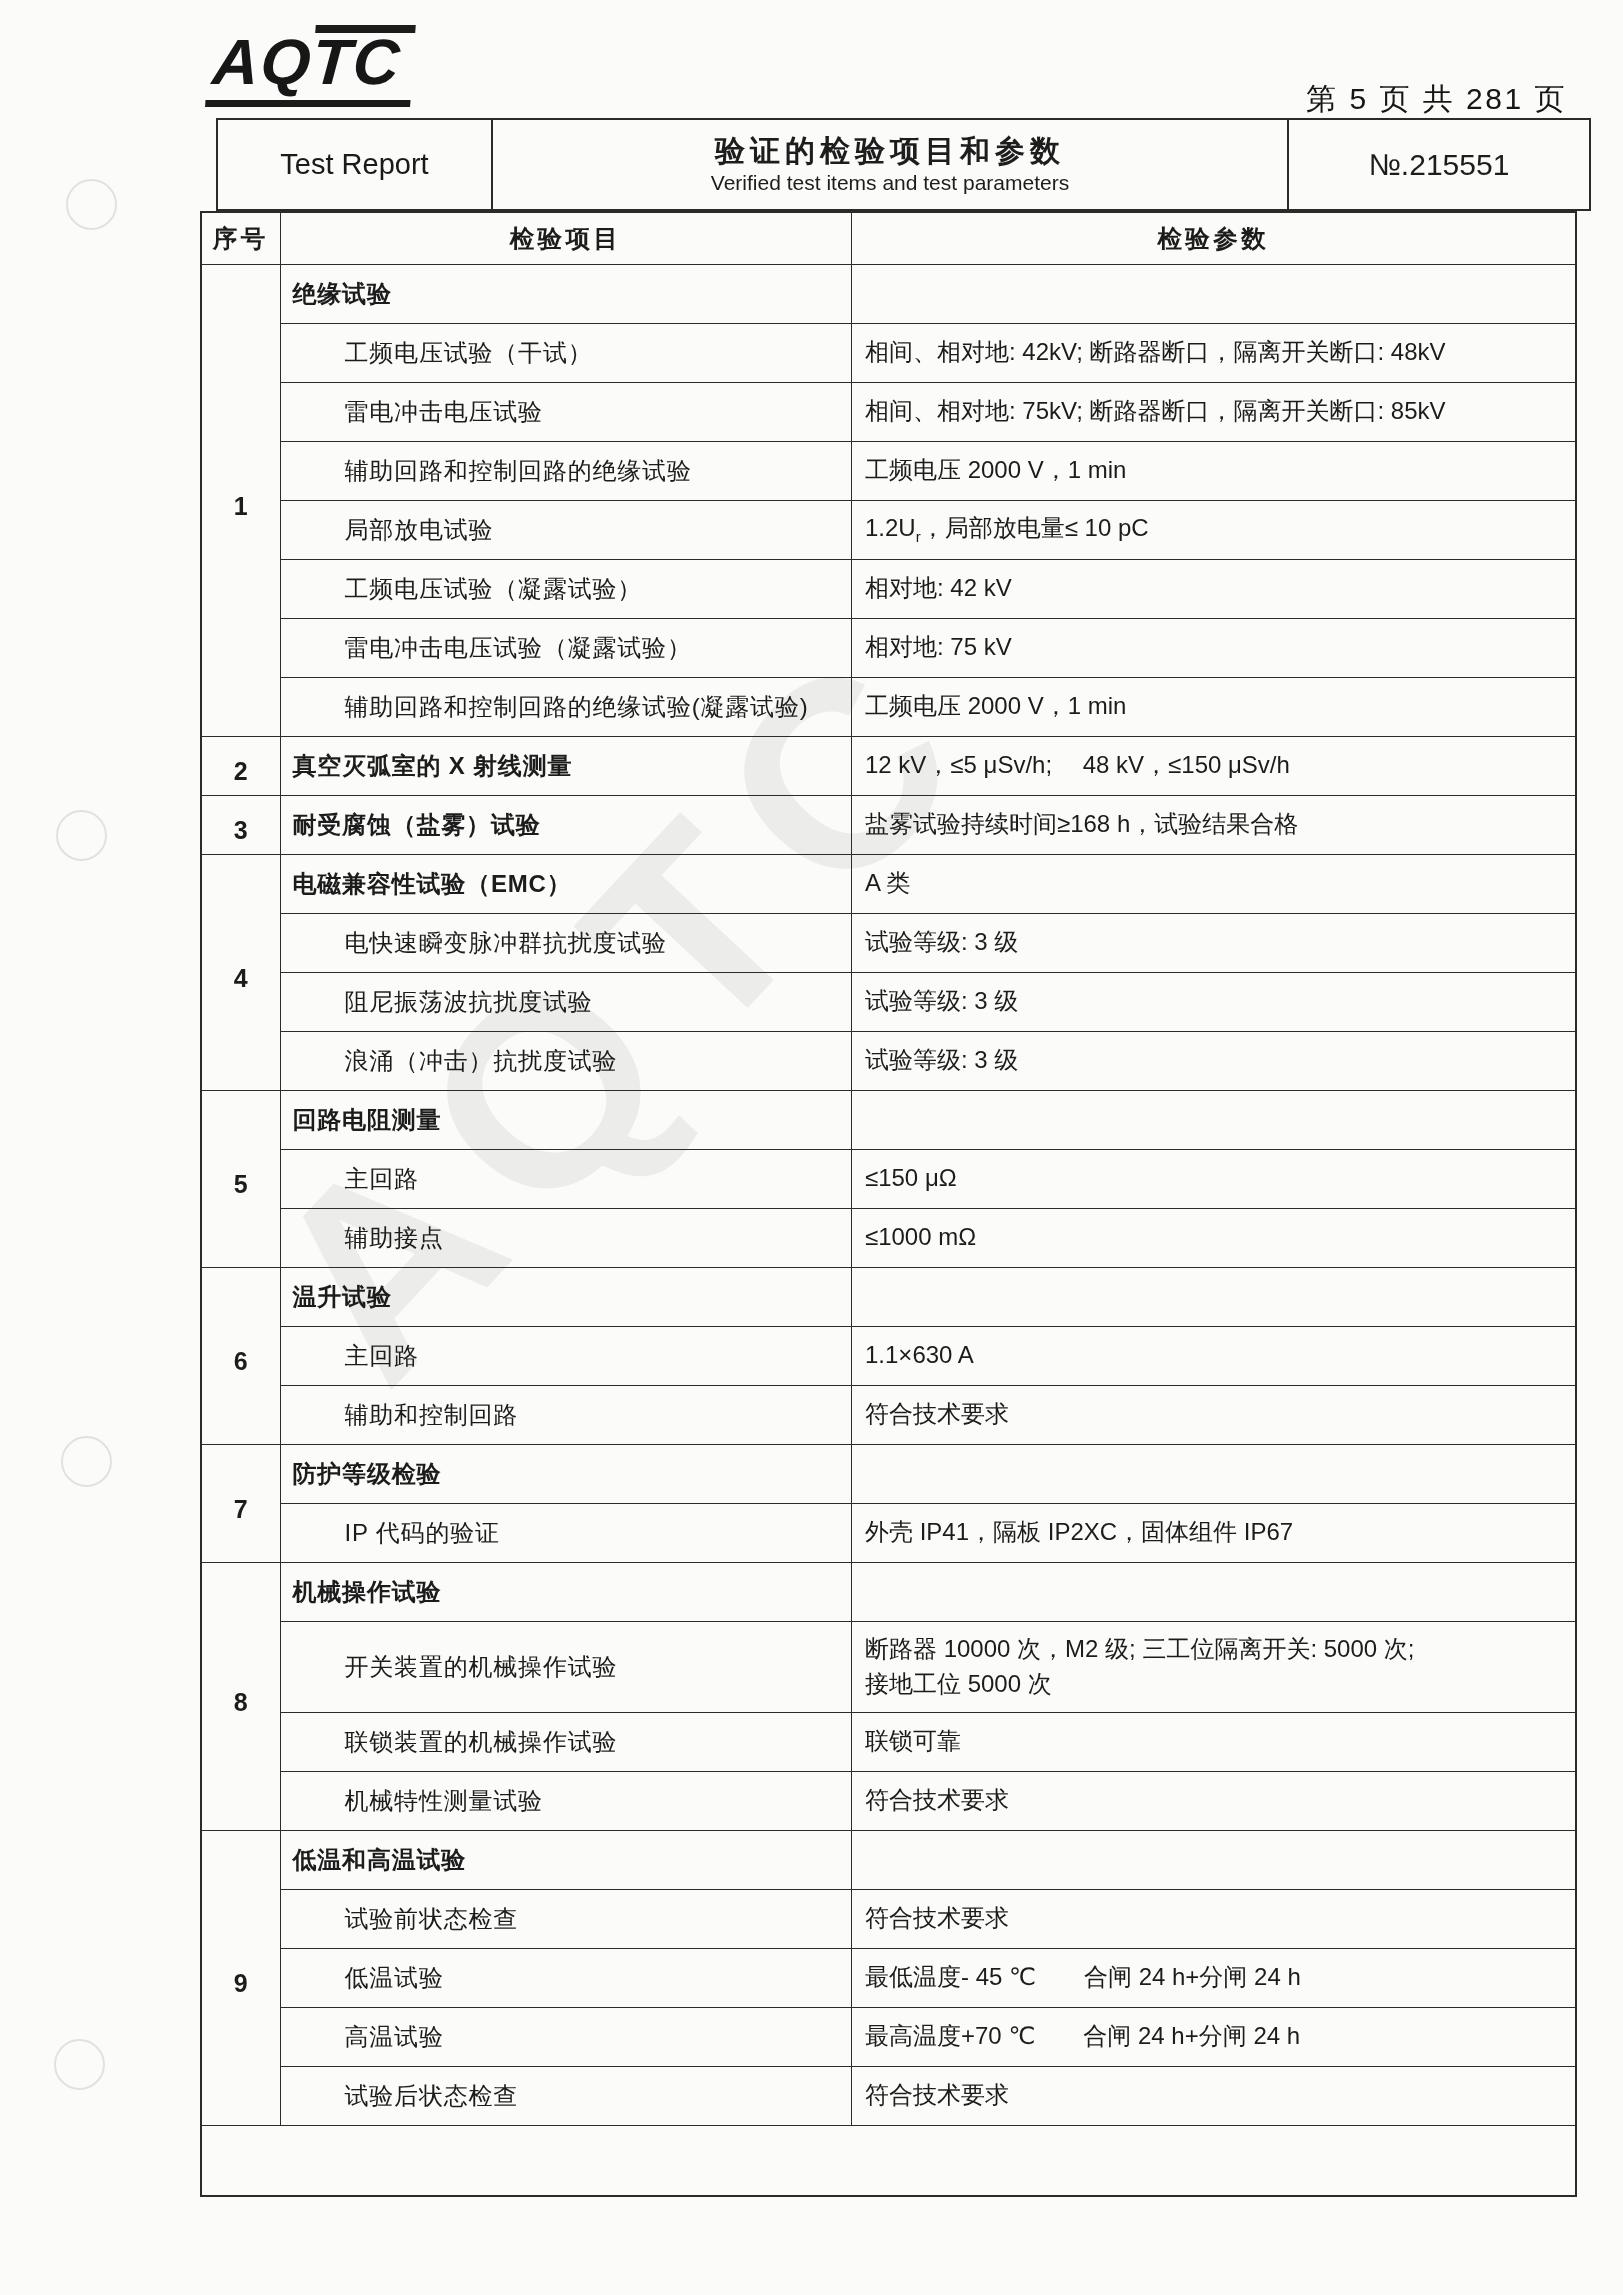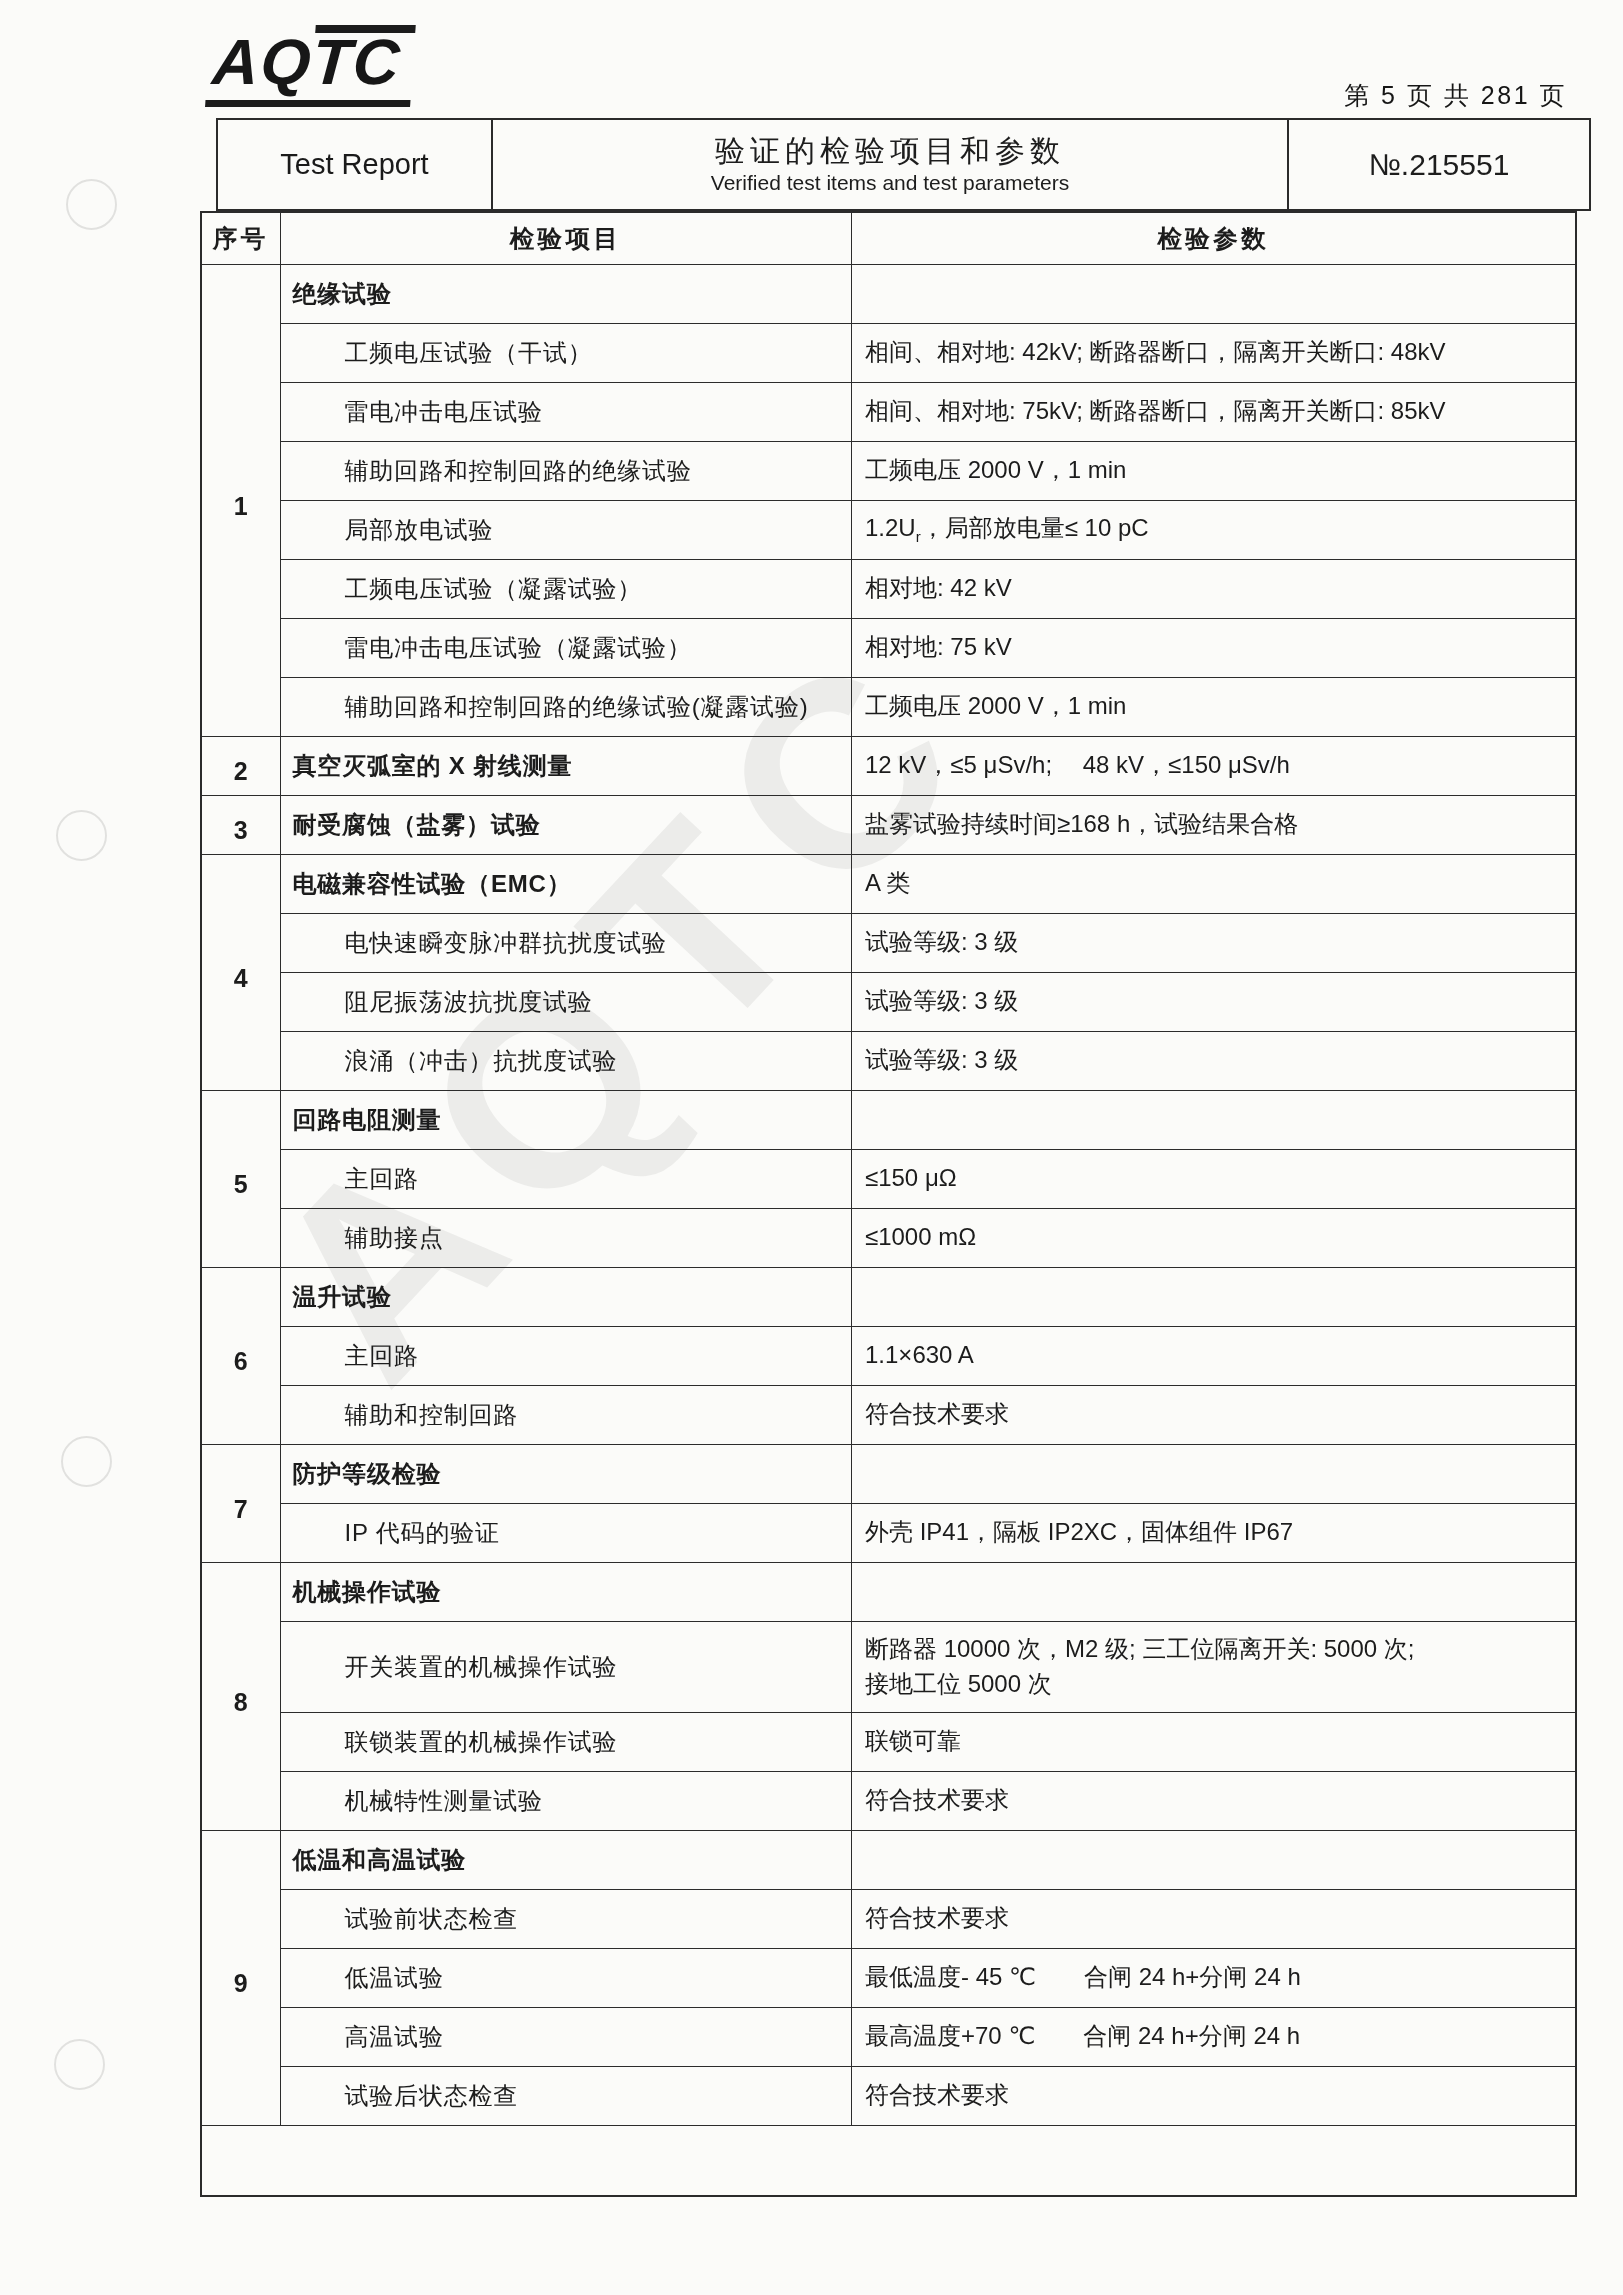--- a/index.html
+++ b/index.html
@@ -18,31 +18,31 @@
   }
   .logo .logo-underline{
     position:absolute; left:-3.4px; right:-5px; bottom:-3.4px; height:7.6px; background:#1c1c1c;
   }
   .logo .logo-topbar{
     position:absolute; left:52%; right:-5px; top:0px; height:7.6px; background:#1c1c1c;
   }
   
   .page-info{
     position:absolute; top:79px; right:56px;
-    font-size:25px; letter-spacing:2.5px; color:#161616;
+    font-size:30px; letter-spacing:2.5px; color:#161616;
   }
   
   .header-box{
     position:absolute; left:216px; top:118px; width:1375px; height:93px;
     border:2.5px solid #2b2b2b; box-sizing:border-box; display:flex; background:transparent;
   }
   .hb-cell{display:flex; flex-direction:column; justify-content:center; align-items:center; box-sizing:border-box;}
   .hb-left{width:275px; border-right:2.5px solid #2b2b2b; font-size:29px; color:#1a1a1a;}
   .hb-mid{flex:1; border-right:2.5px solid #2b2b2b; line-height:1.15;}
-  .hb-mid .title-zh{font-size:30px; font-weight:400; letter-spacing:5px;}
+  .hb-mid .title-zh{font-size:30px; font-weight:700; letter-spacing:5px;}
   .hb-mid .title-en{font-size:21px; margin-top:1.7px;}
   .hb-right{width:300px; font-size:30px;}
   
   .watermark{
     position:absolute; left:178px; top:854px;
     font-size:266px; font-weight:700; letter-spacing:34px;
     color:rgba(110,110,110,0.10);
     transform:rotate(-47deg);
     pointer-events:none; white-space:nowrap; z-index:0;
   }

